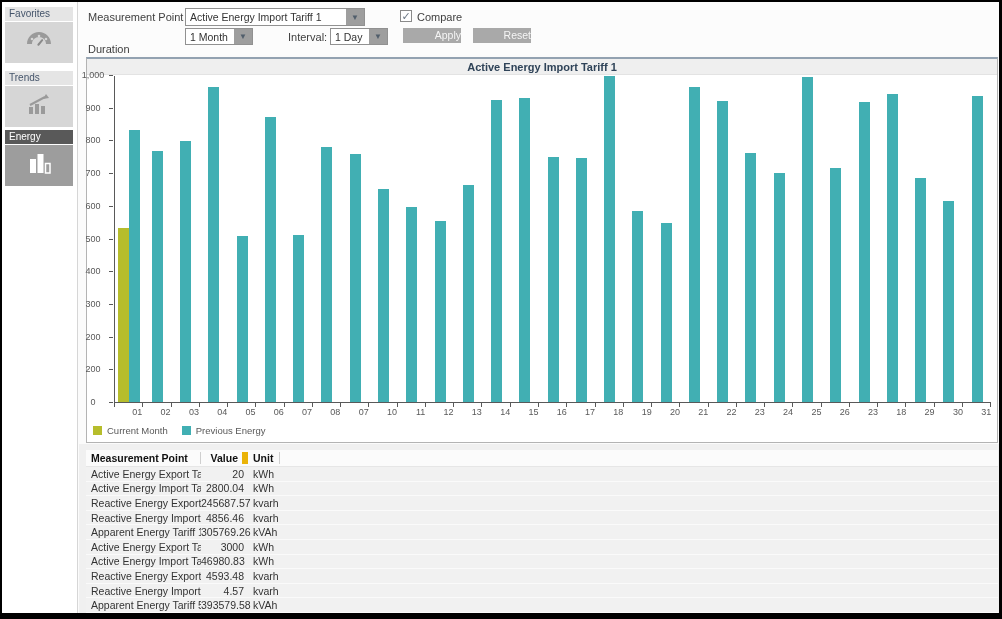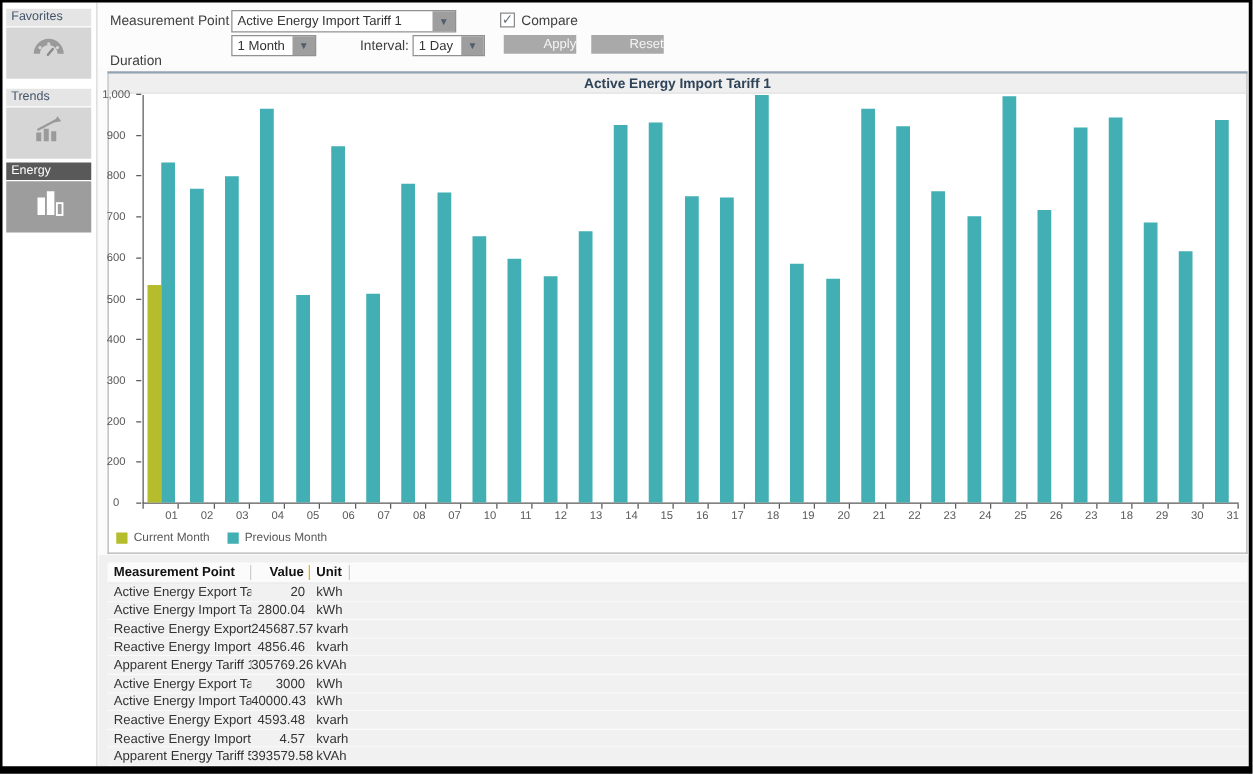--- a/index.html
+++ b/index.html
@@ -92,21 +92,21 @@
   .table { position:absolute; left:86px; top:450px; width:912px; z-index:2; }
   .thead {
     display:flex; height:17px; background:#fbfbfb; border-bottom:1px solid #e6e6e6;
     font-size:10.5px; font-weight:bold; color:#111; align-items:center;
   }
   .trow {
     display:flex; height:14.6px; background:#f1f1f1; border-bottom:1px solid #fafafa;
     font-size:10.5px; color:#333; align-items:center;
   }
   .c1 { width:115px; padding-left:5px; border-right:1px solid #cfcfcf; overflow:hidden; white-space:nowrap; }
-  .c2 { width:47px; padding-right:4px; text-align:right; border-right:1px solid #eab308; white-space:nowrap; }
+  .c2 { width:47px; padding-right:4px; text-align:right; border-right:6px solid #eab308; white-space:nowrap; }
   .c3 { width:32px; padding-left:5px; border-right:1px solid #cfcfcf; white-space:nowrap; }
   .trow .c1, .trow .c2, .trow .c3 { border-right:none; }
 </style>
 </head>
 <body>
 
 <div class="sidebar">
   <div class="nav-header" style="top:5px;">Favorites</div>
   <div class="nav-iconbox" style="top:20px;">
     <span>
@@ -357,21 +357,21 @@
       <div class="xlabel">30</div>
       <div class="xlabel">31</div>
     </div>
   <div class="legend">
     <div class="legend-item">
       <div class="swatch" style="background:#b6bd2c;"></div>
       <div class="legend-text">Current Month</div>
     </div>
     <div class="legend-item">
       <div class="swatch" style="background:#41afb3;"></div>
-      <div class="legend-text">Previous Month</div>
+      <div class="legend-text">Previous Energy</div>
     </div>
   </div>
 </div>
 
 <div class="table-bg"></div>
 <div class="table">
   <div class="thead">
     <div class="c1">Measurement Point</div>
     <div class="c2">Value</div>
     <div class="c3">Unit</div>
@@ -402,21 +402,21 @@
         <div class="c2">305769.26</div>
         <div class="c3">kVAh</div>
       </div>
       <div class="trow">
         <div class="c1">Active Energy Export Tariff 2</div>
         <div class="c2">3000</div>
         <div class="c3">kWh</div>
       </div>
       <div class="trow">
         <div class="c1">Active Energy Import Tariff 2</div>
-        <div class="c2">40000.43</div>
+        <div class="c2">46980.83</div>
         <div class="c3">kWh</div>
       </div>
       <div class="trow">
         <div class="c1">Reactive Energy Export Tariff 2</div>
         <div class="c2">4593.48</div>
         <div class="c3">kvarh</div>
       </div>
       <div class="trow">
         <div class="c1">Reactive Energy Import Tariff 2</div>
         <div class="c2">4.57</div>

